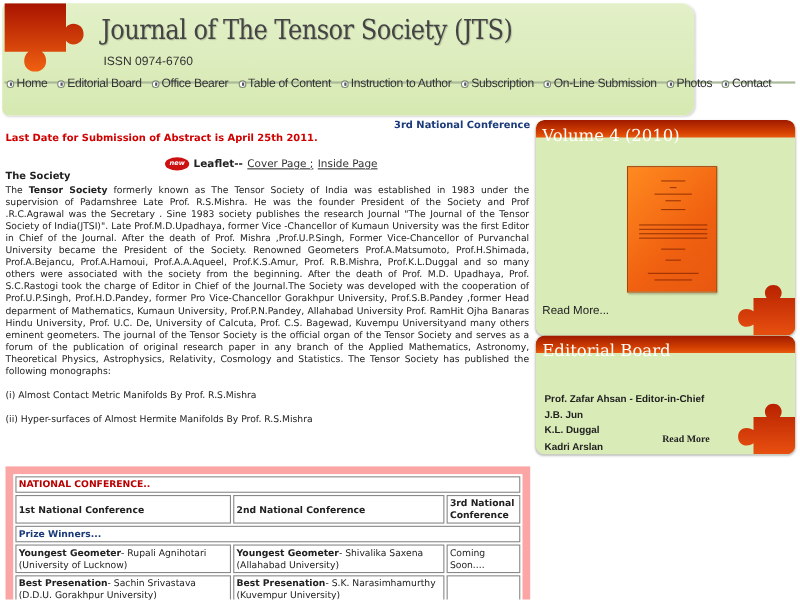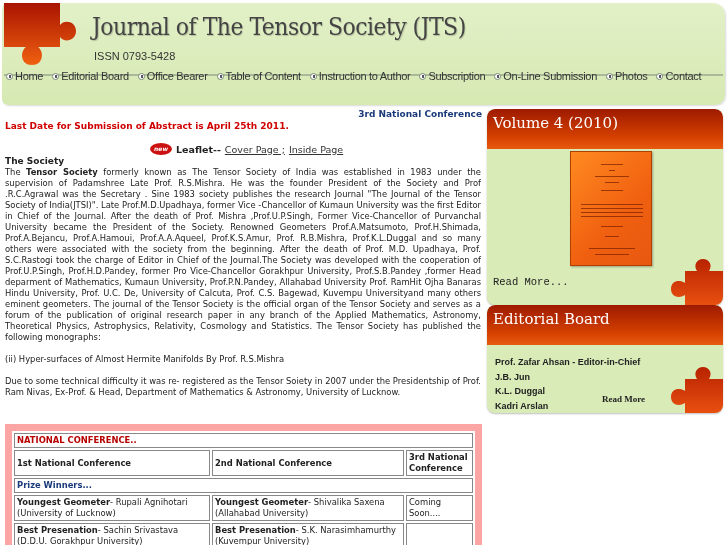--- a/index.html
+++ b/index.html
@@ -1,21 +1,21 @@
 <!DOCTYPE html>
 <html><head>
   <meta charset="utf-8">
   <style>
     * { box-sizing: border-box; margin: 0; padding: 0; }
     html, body { width: 727px; height: 545px; overflow: hidden; background: #ffffff; }
     body { font-family: "DejaVu Sans", sans-serif; font-size: 9px; color: #222; position: relative; }
 
     
     .header {
-      position: absolute; left: 2px; top: 3px; width: 723px; height: 102px;
+      position: absolute; left: 2px; top: 3px; width: 629px; height: 102px;
       background: linear-gradient(#e3f0c8, #d6e9b2);
       border-radius: 6px 12px 10px 6px;
       box-shadow: 1px 1px 2px rgba(0,0,0,0.15);
     }
     .logo-puzzle { position: absolute; left: 2px; top: 0px; width: 76px; height: 66px; }
     .title {
       position: absolute; left: 90px; top: 9px;
       font-family: "DejaVu Serif", serif; font-size: 25px; color: #444;
       letter-spacing: -0.6px; text-shadow: 1px 1px 1px rgba(0,0,0,0.2);
       transform: scaleX(0.88); transform-origin: left;
@@ -80,35 +80,35 @@
     .conf-table .col-head { font-weight: bold; height: 26px; }
     .conf-table b { font-weight: bold; }
 
     
     .box {
       position: absolute; left: 487px; width: 236px;
       background: #d9ebb7; border-radius: 8px; overflow: hidden;
       box-shadow: 0 1px 2px rgba(0,0,0,0.25);
     }
     .box-header {
-      height: 40px; background: linear-gradient(#9e1a00, #d44000 70%, #e85a10);
+      height: 16px; background: linear-gradient(#9e1a00, #d44000 70%, #e85a10);
       color: #fff; font-family: "DejaVu Serif", serif; font-size: 15px;
       padding: 5px 12px 0 6px; border-radius: 8px 8px 0 0;
     }
     .vol-box { top: 109px; height: 196px; }
     .cover {
       position: absolute; left: 83px; top: 42px; width: 82px; height: 115px;
       background: linear-gradient(135deg, #ff8a20, #f06010 60%, #e85810);
       border: 1px solid #b04000;
       box-shadow: 1px 1px 2px rgba(0,0,0,0.3);
     }
     .cover-line { position: absolute; height: 1px; background: rgba(120,30,0,0.7); }
     .read-more-vol {
       position: absolute; left: 6px; top: 167px;
-      font-family: Liberation Mono, monospace; font-size: 10.5px; color: #222; cursor: pointer;
+      font-family: Liberation Sans, sans-serif; font-size: 10.5px; color: #222; cursor: pointer;
     }
     .puzzle-corner { position: absolute; right: 0; bottom: 0; width: 56px; height: 48px; }
     .ed-box { top: 305px; height: 108px; }
     .ed-list { position: absolute; left: 8px; top: 31px; font-family: "Liberation Sans", sans-serif; font-size: 9px; font-weight: bold; color: #222; margin-top: 21px; }
     .ed-list div { height: 14.5px; }
     .read-more-ed {
       position: absolute; left: 115px; top: 89px;
       font-family: Liberation Serif, serif; font-size: 9px; font-weight: bold; color: #222; cursor: pointer;
     }
   </style>
@@ -119,21 +119,21 @@
   <svg class="logo-puzzle" viewBox="0 0 76 66">
     <defs>
       <linearGradient id="pg" x1="0" y1="0" x2="0" y2="1">
         <stop offset="0" stop-color="#a81400"></stop>
         <stop offset="1" stop-color="#f06010"></stop>
       </linearGradient>
     </defs>
     <path d="M0 0 H56 V22 C60 16 72 18 72 28 C72 38 60 40 56 34 V44 H34 C40 48 40 62 28 62 C16 62 16 48 22 44 H0 Z" fill="url(#pg)"></path>
   </svg>
   <div class="title">Journal of The Tensor Society (JTS)</div>
-  <div class="issn">ISSN 0793-5428</div>
+  <div class="issn">ISSN 0974-6760</div>
   <div class="header-divider"></div>
   <div class="nav">
     <div class="nav-item">
         <span class="nav-bullet"></span>
         <span>Home</span>
       </div>
     <div class="nav-item">
         <span class="nav-bullet"></span>
         <span>Editorial Board</span>
       </div>
@@ -173,22 +173,22 @@
   <div class="last-date">Last Date for Submission of Abstract is April 25th 2011.</div>
   <div class="leaflet">
     <span class="new-badge">new</span>
     <span>Leaflet--</span>
     <a>Cover Page ;</a>
     <a>Inside Page</a>
   </div>
   <div class="society-heading">The Society</div>
   <div class="society-text">
     <p><span>The </span><b>Tensor Society</b><span> formerly known as The Tensor Society of India was established in 1983 under the supervision of Padamshree Late Prof. R.S.Mishra. He was the founder President of the Society and Prof .R.C.Agrawal was the Secretary . Sine 1983 society publishes the research Journal "The Journal of the Tensor Society of India(JTSI)". Late Prof.M.D.Upadhaya, former Vice -Chancellor of Kumaun University was the first Editor in Chief of the Journal. After the death of Prof. Mishra ,Prof.U.P.Singh, Former Vice-Chancellor of Purvanchal University became the President of the Society. Renowned Geometers Prof.A.Matsumoto, Prof.H.Shimada, Prof.A.Bejancu, Prof.A.Hamoui, Prof.A.A.Aqueel, Prof.K.S.Amur, Prof. R.B.Mishra, Prof.K.L.Duggal and so many others were associated with the society from the beginning. After the death of Prof. M.D. Upadhaya, Prof. S.C.Rastogi took the charge of Editor in Chief of the Journal.The Society was developed with the cooperation of Prof.U.P.Singh, Prof.H.D.Pandey, former Pro Vice-Chancellor Gorakhpur University, Prof.S.B.Pandey ,former Head deparment of Mathematics, Kumaun University, Prof.P.N.Pandey, Allahabad University Prof. RamHit Ojha Banaras Hindu University, Prof. U.C. De, University of Calcuta, Prof. C.S. Bagewad, Kuvempu Universityand many others eminent geometers. The journal of the Tensor Society is the official organ of the Tensor Society and serves as a forum of the publication of original research paper in any branch of the Applied Mathematics, Astronomy, Theoretical Physics, Astrophysics, Relativity, Cosmology and Statistics. The Tensor Society has published the following monographs:</span></p>
+    <p>(i) Almost Contact Metric Manifolds By Prof. R.S.Mishra</p>
     <p>(ii) Hyper-surfaces of Almost Hermite Manifolds By Prof. R.S.Mishra</p>
-    <p>Due to some technical difficulty it was re- registered as the Tensor Soiety in 2007 under the Presidentship of Prof. Ram Nivas, Ex-Prof. &amp; Head, Department of Mathematics &amp; Astronomy, University of Lucknow.</p>
   </div>
 
   <table class="conf-table">
     <tbody>
         <tr>
           <td colspan="3" class="section-head">NATIONAL CONFERENCE..</td>
         </tr>
     <tr class="col-head">
       <td style="width:196px">1st National Conference</td>
       <td style="width:192px">2nd National Conference</td>

